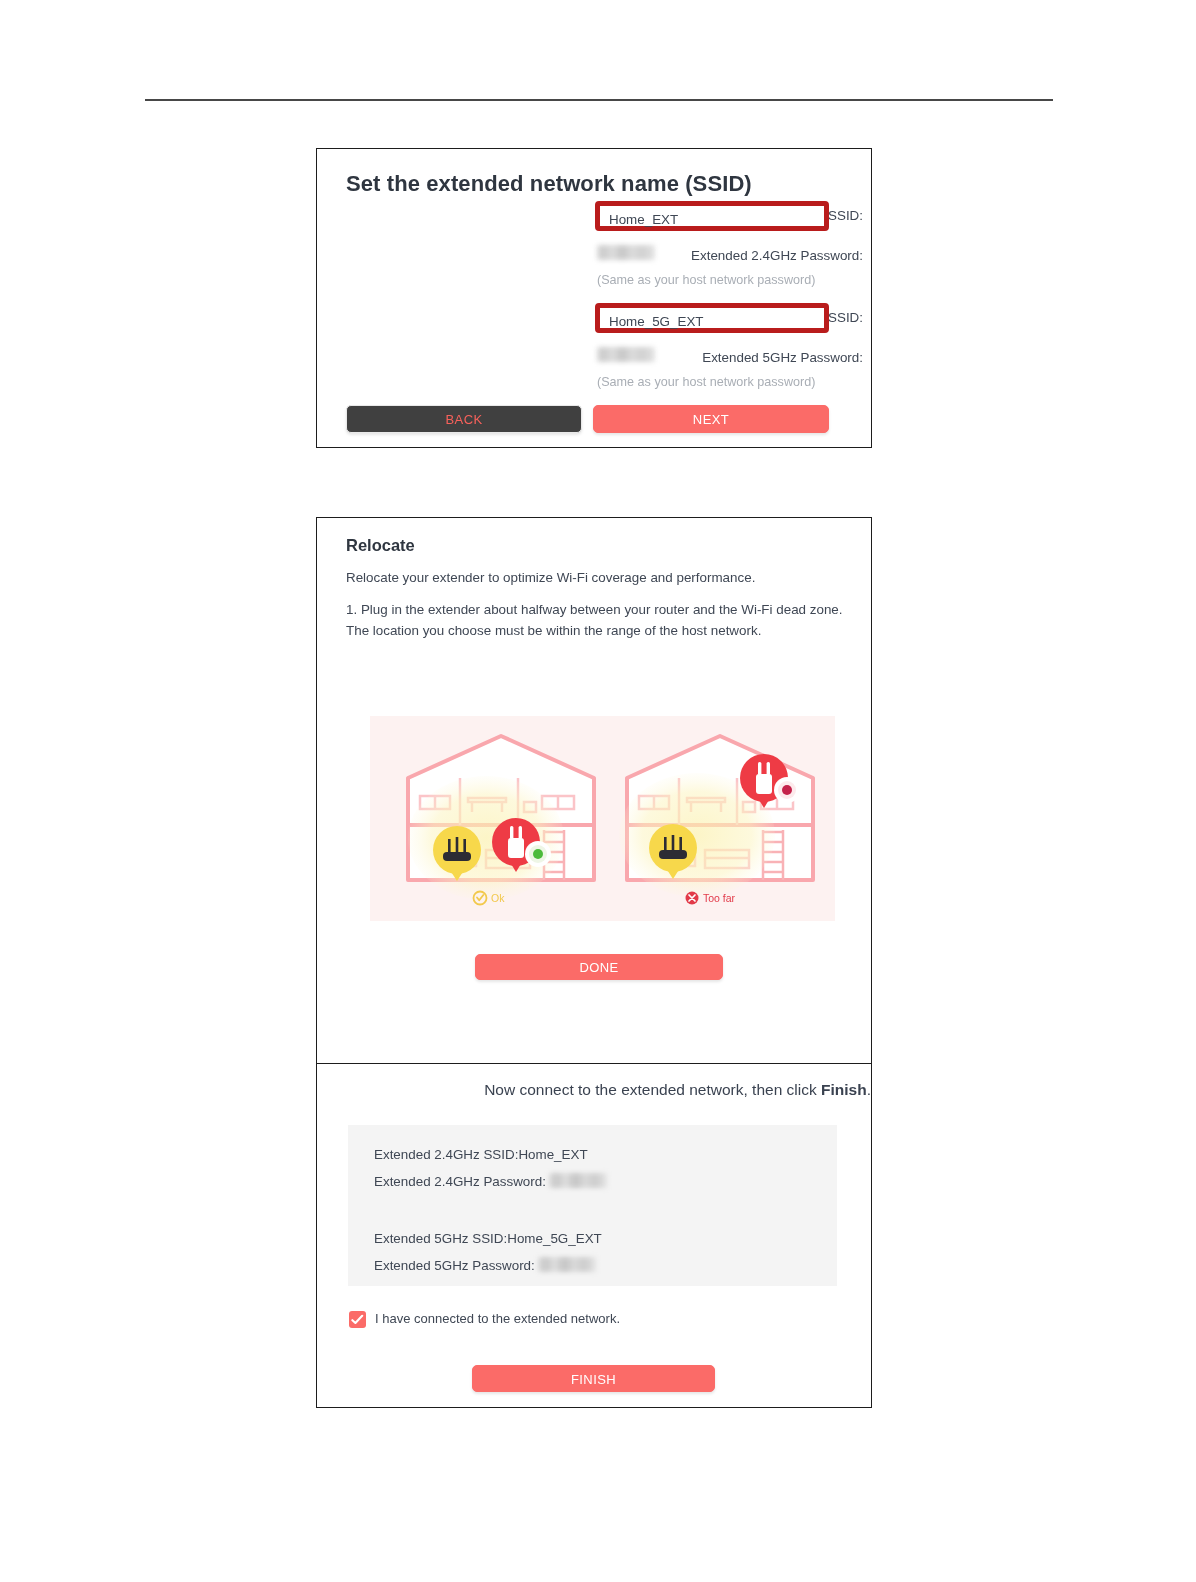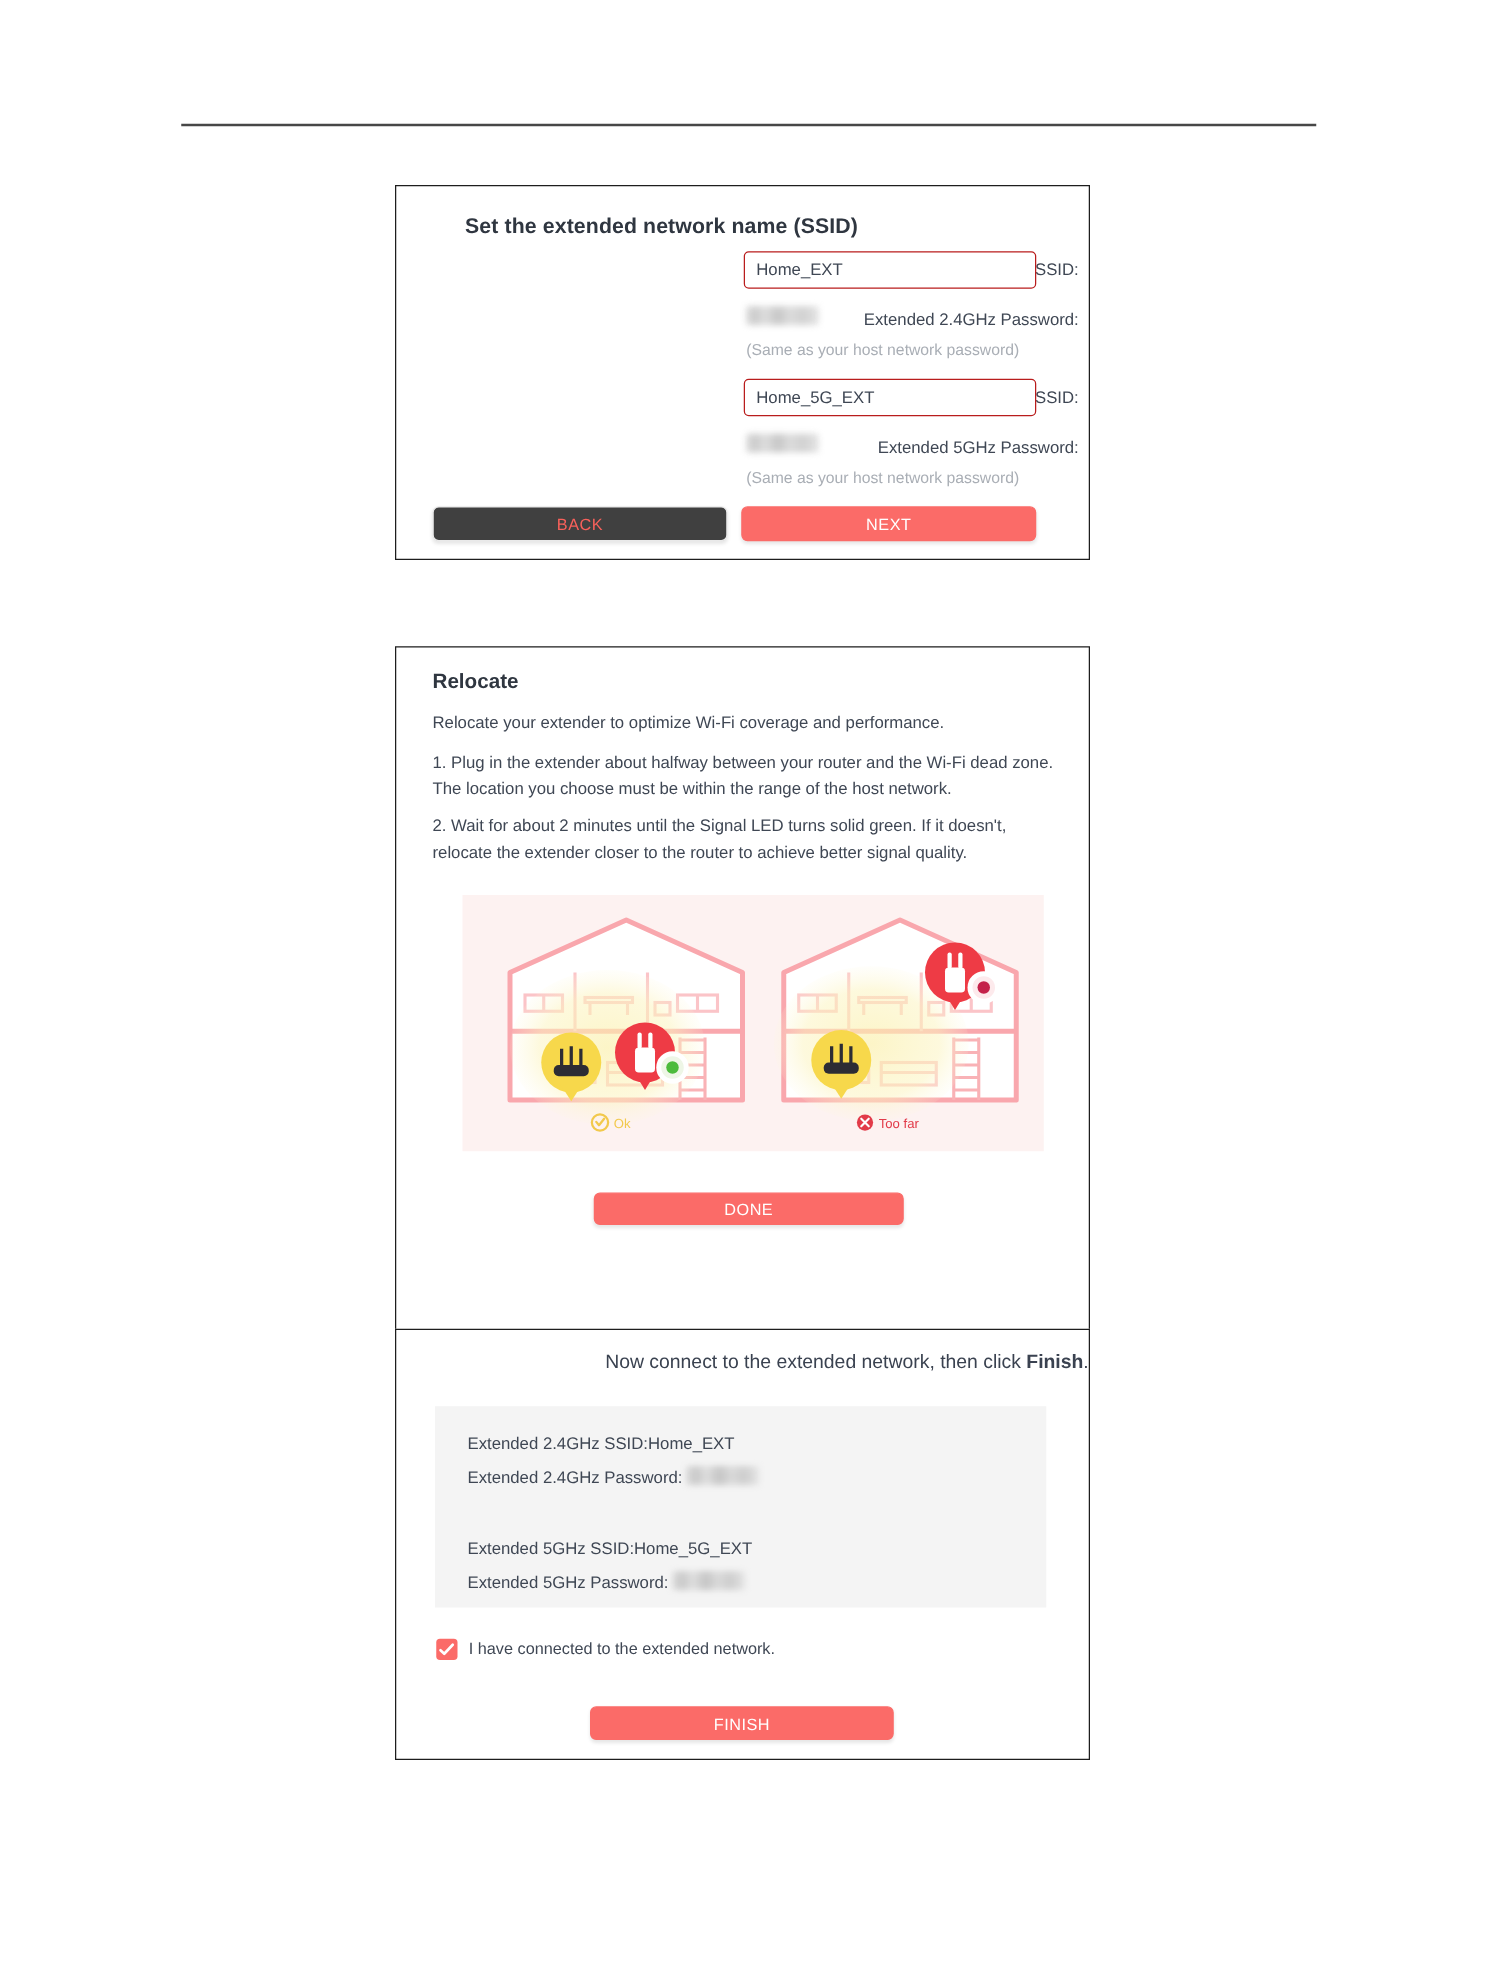--- a/index.html
+++ b/index.html
@@ -36,25 +36,24 @@
     box-sizing: border-box;
   }
 
   
   #panel-ssid { top: 148px; height: 300px; }
 
   .ssid-title {
     position: absolute;
     left: 29px;
     top: 22px;
-    font-size: 17px;
+    font-size: 22px;
     font-weight: bold;
     color: #2f3640;
     letter-spacing: .1px;
-    margin-left: 26px;
   }
 
   .field-row {
     position: absolute;
     left: 0;
     width: 100%;
     height: 30px;
   }
   .field-label {
     position: absolute;
@@ -67,21 +66,21 @@
     line-height: 30px;
     padding-right: 8px;
     box-sizing: border-box;
   }
   .field-input {
     position: absolute;
     left: 278px;
     top: 0;
     width: 234px;
     height: 30px;
-    border: 1px solid #b91c1c;
+    border: 5px solid #b91c1c;
     border-radius: 4px;
     background: #fff;
     box-sizing: border-box;
     font-size: 13.4px;
     color: #3f4754;
     line-height: 28px;
     padding-left: 9px;
     font-family: "Liberation Sans", sans-serif;
   }
   .pw-blur {
@@ -287,21 +286,20 @@
     <div class="btn btn-back">BACK</div>
     <div class="btn btn-primary" id="btn-next">NEXT</div>
   </div>
 </div>
 
 <div class="panel" id="panel-relocate">
 
   <div class="reloc-title">Relocate</div>
   <div class="reloc-p" id="reloc-p0">Relocate your extender to optimize Wi-Fi coverage and performance.</div>
   <div class="reloc-p" id="reloc-p1">1. Plug in the extender about halfway between your router and the Wi-Fi dead zone. The location you choose must be within the range of the host network.</div>
-  <div class="reloc-p" id="reloc-p2">2. Wait for about 2 minutes until the Signal LED turns solid green. If it doesn't, relocate the extender closer to the router to achieve better signal quality.</div>
 
   <div class="illus">
     <svg viewBox="0 0 465 205" xmlns="http://www.w3.org/2000/svg">
       <defs>
 
         <radialGradient id="glow" cx="50%" cy="50%" r="50%">
           <stop offset="0%" stop-color="#fbf0ad" stop-opacity=".95"></stop>
           <stop offset="70%" stop-color="#fcf4c0" stop-opacity=".75"></stop>
           <stop offset="100%" stop-color="#fdf8d8" stop-opacity=".15"></stop>
         </radialGradient>

